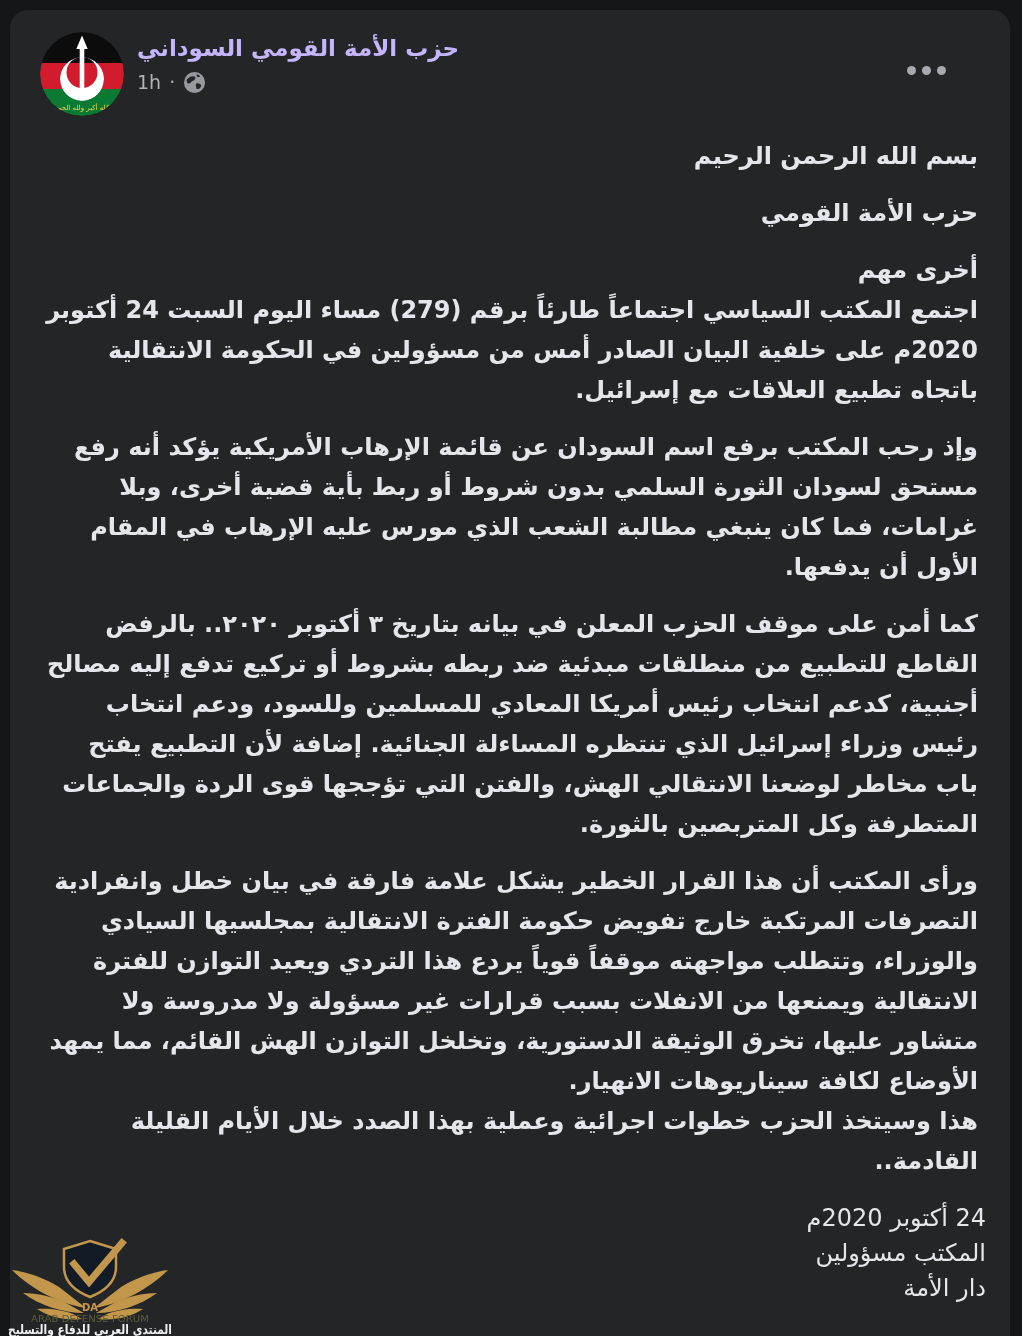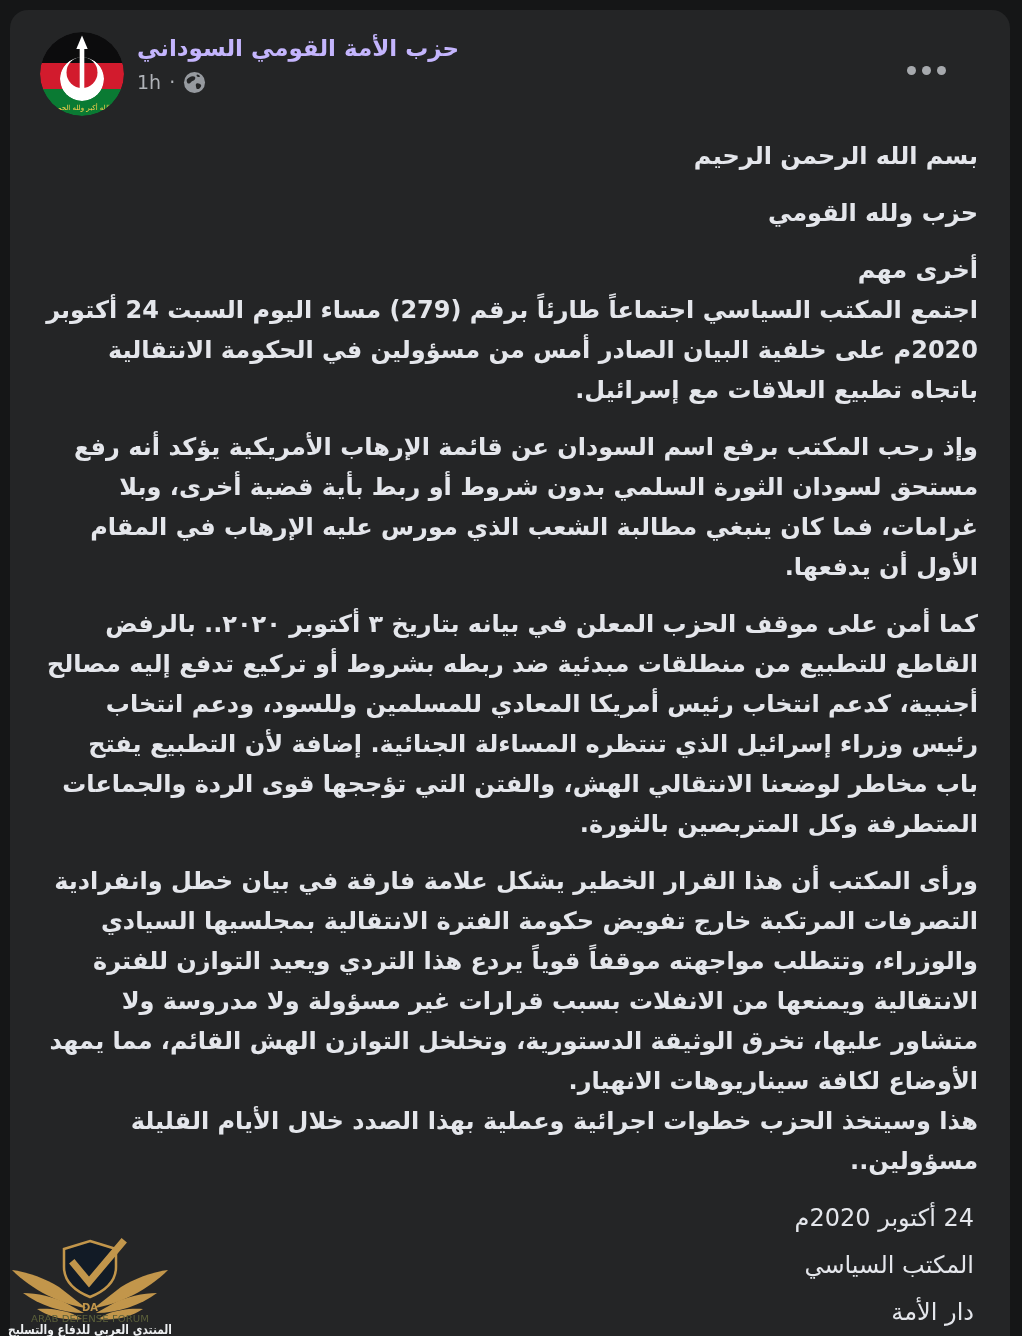--- a/index.html
+++ b/index.html
@@ -42,21 +42,21 @@
   }
   
   .post-body{
     direction:rtl;text-align:right;
     padding:20px 24px 0 28px;
     color:#e4e6eb;font-size:24px;font-weight:bold;line-height:40px;
   }
   .post-body p{margin:0 8px 17px 0;}
   .post-body p.tight{margin-bottom:0;}
   .signature{margin-top:20px;font-weight:normal;font-size:24px;line-height:35px;}
-  .signature p{margin:12px;}
+  .signature p{margin:0;}
   
   .watermark{position:absolute;left:2px;top:1236px;pointer-events:none;}
 </style>
 </head>
 <body>
 
 <div class="card">
 
   <header class="post-header">
 
@@ -102,31 +102,31 @@
 
     <div class="more-btn">
       <span class="dot"></span>
       <span class="dot"></span>
       <span class="dot"></span>
     </div>
   </header>
 
   <div class="post-body">
     <p>بسم الله الرحمن الرحيم</p>
-    <p>حزب ولله القومي</p>
+    <p>حزب الأمة القومي</p>
     <p class="tight">أخرى مهم</p>
     <p>اجتمع المكتب السياسي اجتماعاً طارئاً برقم (279) مساء اليوم السبت 24 أكتوبر 2020م على خلفية البيان الصادر أمس من مسؤولين في الحكومة الانتقالية باتجاه تطبيع العلاقات مع إسرائيل.</p>
     <p>وإذ رحب المكتب برفع اسم السودان عن قائمة الإرهاب الأمريكية يؤكد أنه رفع مستحق لسودان الثورة السلمي بدون شروط أو ربط بأية قضية أخرى، وبلا غرامات، فما كان ينبغي مطالبة الشعب الذي مورس عليه الإرهاب في المقام الأول أن يدفعها.</p>
     <p>كما أمن على موقف الحزب المعلن في بيانه بتاريخ ٣ أكتوبر ٢٠٢٠.. بالرفض القاطع للتطبيع من منطلقات مبدئية ضد ربطه بشروط أو تركيع تدفع إليه مصالح أجنبية، كدعم انتخاب رئيس أمريكا المعادي للمسلمين وللسود، ودعم انتخاب رئيس وزراء إسرائيل الذي تنتظره المساءلة الجنائية. إضافة لأن التطبيع يفتح باب مخاطر لوضعنا الانتقالي الهش، والفتن التي تؤججها قوى الردة والجماعات المتطرفة وكل المتربصين بالثورة.</p>
     <p class="tight">ورأى المكتب أن هذا القرار الخطير يشكل علامة فارقة في بيان خطل وانفرادية التصرفات المرتكبة خارج تفويض حكومة الفترة الانتقالية بمجلسيها السيادي والوزراء، وتتطلب مواجهته موقفاً قوياً يردع هذا التردي ويعيد التوازن للفترة الانتقالية ويمنعها من الانفلات بسبب قرارات غير مسؤولة ولا مدروسة ولا متشاور عليها، تخرق الوثيقة الدستورية، وتخلخل التوازن الهش القائم، مما يمهد الأوضاع لكافة سيناريوهات الانهيار.</p>
-    <p>هذا وسيتخذ الحزب خطوات اجرائية وعملية بهذا الصدد خلال الأيام القليلة مسؤولين..</p>
+    <p>هذا وسيتخذ الحزب خطوات اجرائية وعملية بهذا الصدد خلال الأيام القليلة القادمة..</p>
 
     <div class="signature">
       <p>24 أكتوبر 2020م</p>
-      <p>المكتب السياسي</p>
+      <p>المكتب مسؤولين</p>
       <p>دار الأمة</p>
 
     </div>
   </div>
 
 </div>
 
 <div class="watermark">
   <svg viewBox="0 0 176 100" width="176" height="100">
 

